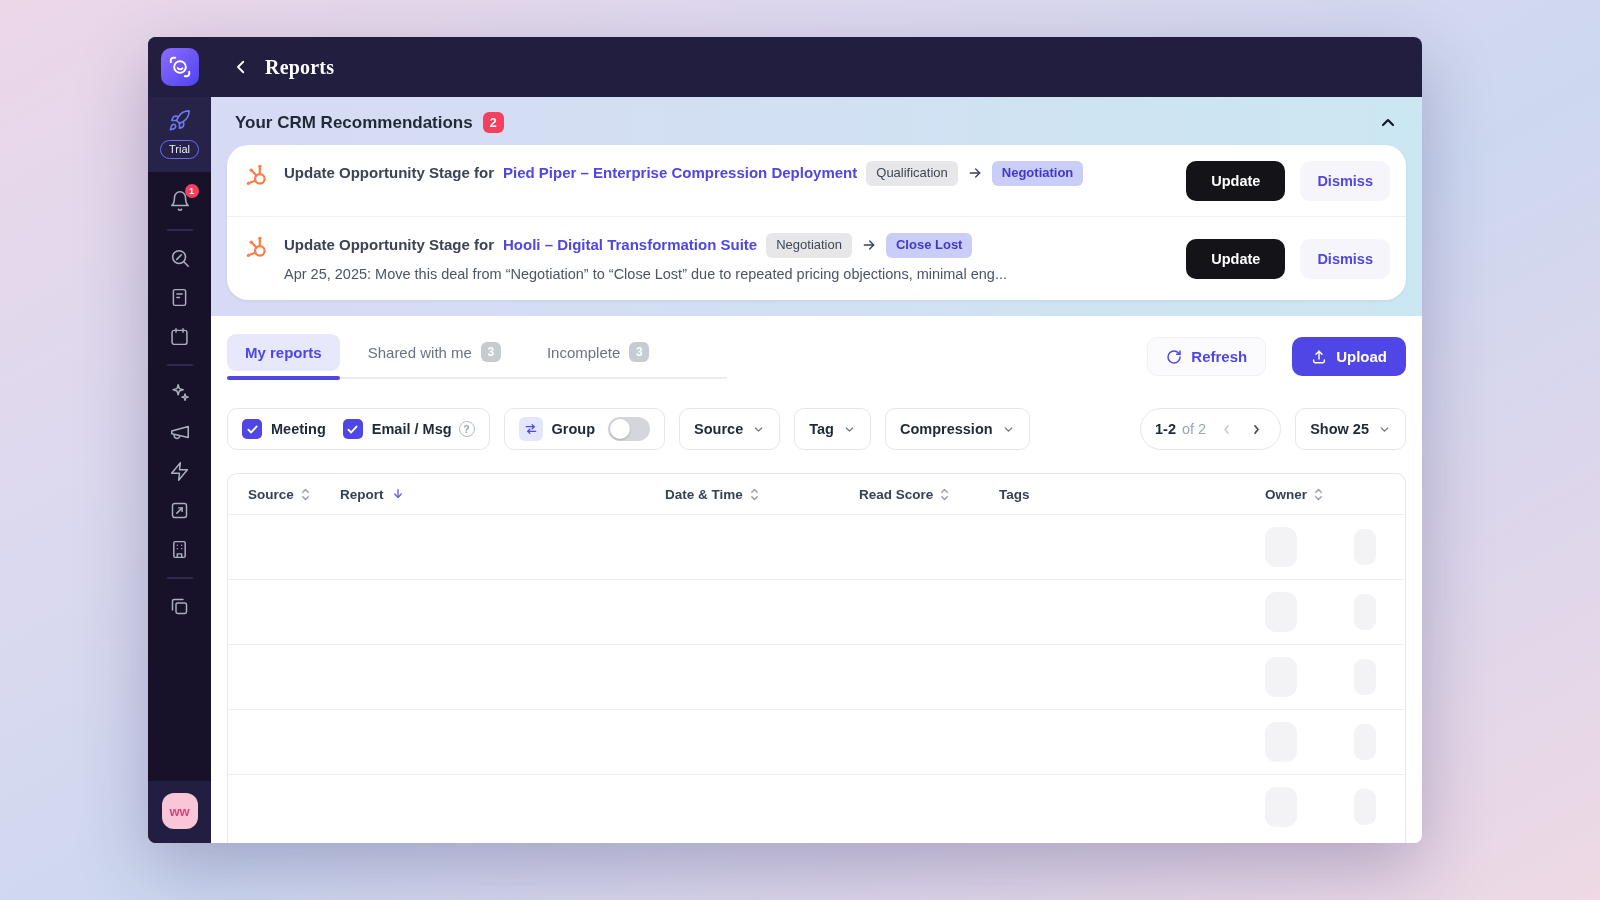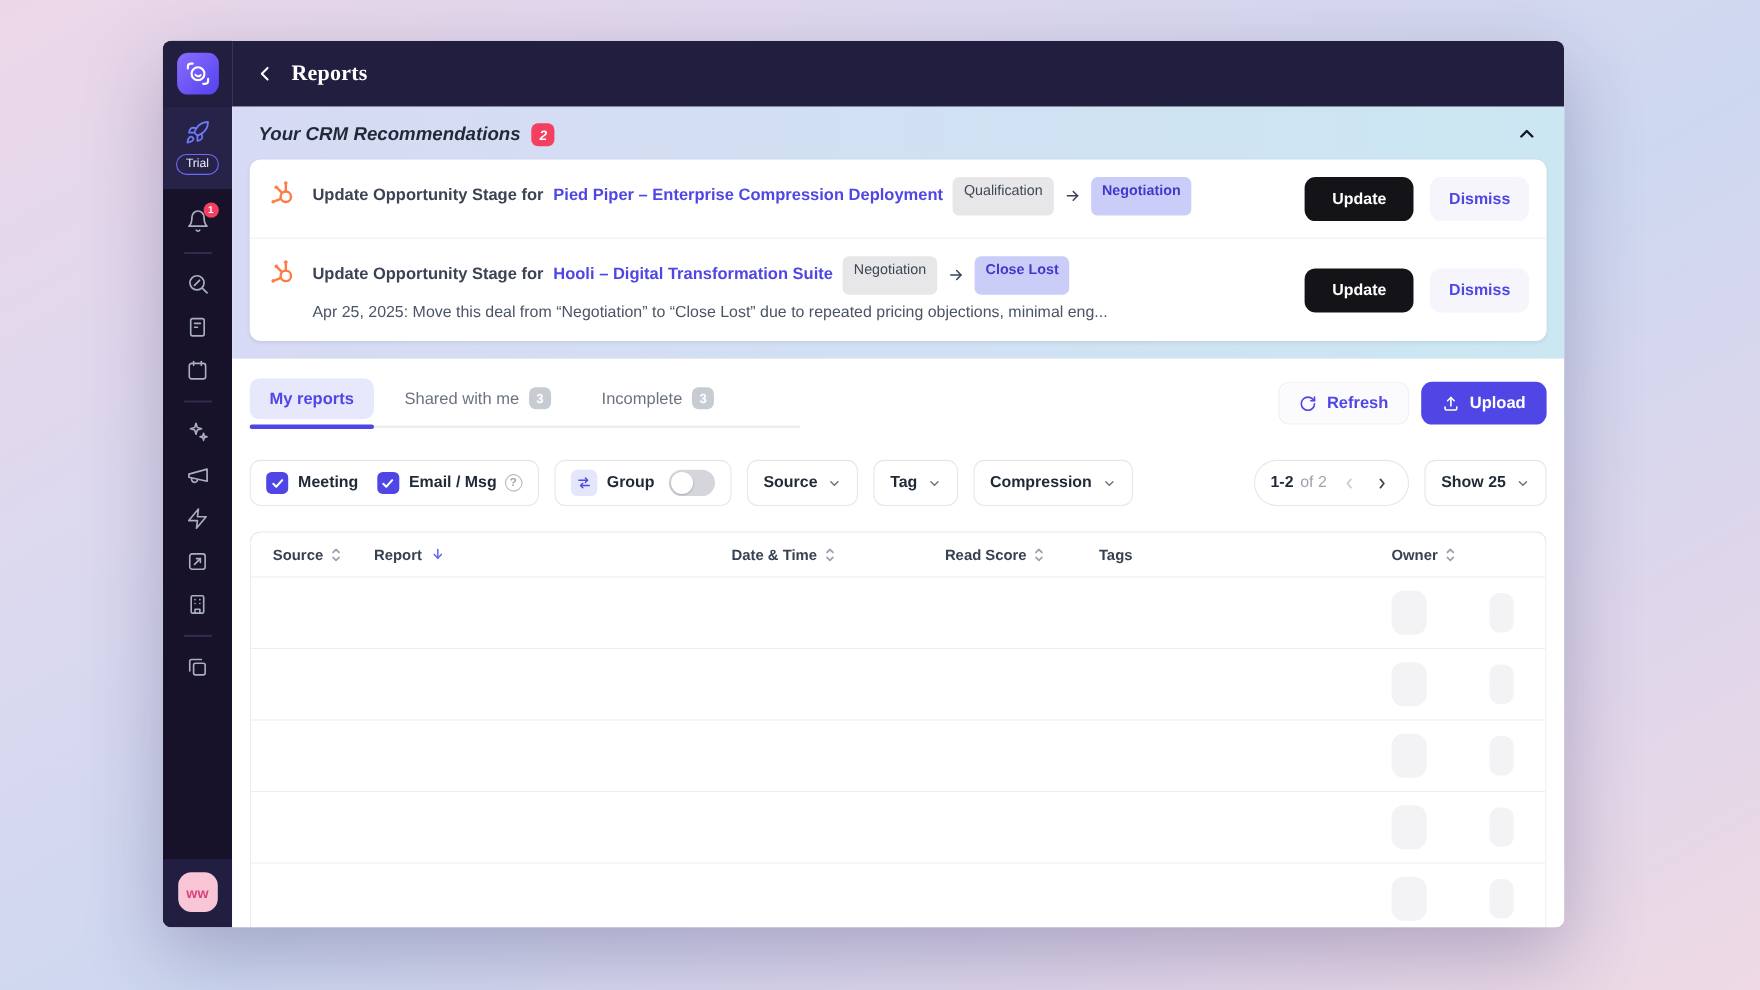--- a/index.html
+++ b/index.html
@@ -27,51 +27,51 @@
   .avatar-area { width:100%; background:#221E42; padding:12px 0 14px; display:flex; justify-content:center; }
   .avatar { width:36px; height:36px; border-radius:12px; background:#F9C6D8; color:#D8437B; font-weight:700; font-size:13px; display:flex; align-items:center; justify-content:center; cursor:pointer; }
   
   .main { flex:1; display:flex; flex-direction:column; min-width:0; background:#fff; }
   .topbar { height:60px; flex:0 0 60px; background:#221E40; display:flex; align-items:center; padding:0 16px;font-family:Liberation Serif, serif; }
   .back-btn { width:28px; height:28px; display:flex; align-items:center; justify-content:center; cursor:pointer; }
   .page-title { color:#fff; font-size:20px; font-weight:700; margin-left:10px; letter-spacing:.2px; }
   .date-btn { margin-left:auto; background:#3F3894; color:#fff; height:40px; border-radius:10px; display:flex; align-items:center; gap:9px; padding:0 15px; font-size:14.5px; font-weight:600; cursor:pointer; }
   
   .banner { background:linear-gradient(90deg,#D7DAF4 0%,#CBE7F2 100%); padding:13px 16px 16px; }
-  .banner-head { display:flex; padding:2px 8px 12px 8px;font-style:italic; }
+  .banner-head { display:flex; align-items:center; padding:2px 8px 12px 8px; }
   .banner-title { font-size:17px; font-weight:700; color:#1F2937; }
   .banner-badge { margin-left:10px; background:#F43F5E; color:#fff; font-size:12.5px; font-weight:700; min-width:21px; height:21px; border-radius:6px; display:flex; align-items:center; justify-content:center; padding:0 4px; }
   .collapse-btn { margin-left:auto; cursor:pointer; display:flex; }
-  .rec-card { background:#fff; border-radius:10px; box-shadow:0 1px 3px rgba(22,22,52,.07); }
+  .rec-card { background:#fff; border-radius:21px; box-shadow:0 1px 3px rgba(22,22,52,.07); }
   .rec-row { display:flex; align-items:flex-start; padding:16px 16px 15px; gap:14px; }
   .rec-row + .rec-row { border-top:1px solid #F0F0F3; }
   .hub-icon { flex:0 0 27px; margin-top:1px; }
   .rec-body { flex:1; min-width:0; }
   .rec-title { font-size:15px; display:flex; align-items:center; flex-wrap:wrap; gap:9px; line-height:1.35; }
   .t-prefix { font-weight:700; color:#3B4354; }
   .t-link { font-weight:700; color:#4F46E5; cursor:pointer; }
-  .stage-badge { font-size:13px; padding:3px 10px 14px; border-radius:6px; white-space:nowrap; }
+  .stage-badge { font-size:13px; padding:3px 10px 4px; border-radius:6px; white-space:nowrap; }
   .stage-from { background:#E7E7EA; color:#3F4754; }
   .stage-to { background:#C9CDF8; color:#4338CA; font-weight:600; }
   .stage-arrow { display:flex; }
   .rec-desc { margin-top:6px; font-size:14.5px; color:#4B5563; line-height:1.5; max-width:880px; }
   .rec-actions { display:flex; align-items:center; gap:15px; align-self:center; margin-left:10px; }
   .btn-update { background:#141418; color:#fff; font-size:14.5px; font-weight:600; padding:12px 25px; border-radius:10px; cursor:pointer; }
   .btn-dismiss { background:#F5F5FB; color:#4F46E5; font-size:14.5px; font-weight:600; padding:12px 17px; border-radius:10px; cursor:pointer; }
   
   .content { flex:1; padding:16px 16px 0; display:flex; flex-direction:column; overflow:hidden; }
   .tabs-row { display:flex; align-items:center; }
   .tabs-group { display:flex; align-items:center; gap:10px; position:relative; padding-bottom:9px; }
   .tabs-group::after { content:''; position:absolute; left:0; right:-60px; bottom:2px; height:2px; background:#EBECF0; }
   .tab { position:relative; display:flex; align-items:center; gap:9px; font-size:15px; color:#6B7280; padding:10px 18px; border-radius:9px; cursor:pointer; }
   .tab-active { background:#E7E8FB; color:#4F46E5; font-weight:700; }
   .tab-active::after { content:''; position:absolute; left:0; right:0; bottom:-9px; height:4px; background:#4F46E5; border-radius:2px; z-index:1; }
   .count-badge { background:#C7CBD2; color:#fff; font-size:12px; font-weight:700; width:20px; height:20px; border-radius:6px; display:flex; align-items:center; justify-content:center; }
   .btn-refresh { margin-left:auto; background:#FBFBFD; color:#4F46E5; border:1px solid #F1F1F5; border-radius:10px; padding:10px 18px; display:flex; align-items:center; gap:9px; font-weight:600; font-size:15px; cursor:pointer; }
-  .btn-upload { background:#4F46E5; color:#fff; border-radius:10px; padding:11px 19px; display:flex; align-items:center; gap:9px; font-weight:600; font-size:15px; margin-left:11px; cursor:pointer; }
+  .btn-upload { background:#4F46E5; color:#fff; border-radius:10px; padding:11px 19px; display:flex; align-items:center; gap:9px; font-weight:600; font-size:15px; margin-left:26px; cursor:pointer; }
   .filters-row { display:flex; align-items:flex-end; margin-top:27px; gap:14px; }
   .fbox { height:42px; border:1px solid #E7E7EB; border-radius:10px; background:#fff; display:flex; align-items:center; padding:0 14px; gap:9px; font-size:14.5px; color:#1F2937; font-weight:600; }
   .clickable { cursor:pointer; }
   .checkbox { width:20px; height:20px; border-radius:5px; background:#4F46E5; display:flex; align-items:center; justify-content:center; cursor:pointer; }
   .cb-gap { margin-left:8px; }
   .help-icon { width:16px; height:16px; border-radius:50%; border:1.5px solid #B6BAC3; color:#9CA3AF; font-size:10.5px; font-weight:700; display:flex; align-items:center; justify-content:center; margin-left:-2px; }
   .help-icon::after { content:"?"; }
   .group-icon { width:24px; height:24px; border-radius:6px; background:#E4E6FB; display:flex; align-items:center; justify-content:center; }
   .toggle { width:42px; height:24px; border-radius:12px; background:#D4D6DC; position:relative; margin-left:4px; cursor:pointer; }
   .toggle::after { content:''; position:absolute; left:2px; top:2px; width:20px; height:20px; border-radius:50%; background:#fff; box-shadow:0 1px 2px rgba(0,0,0,.22); }

